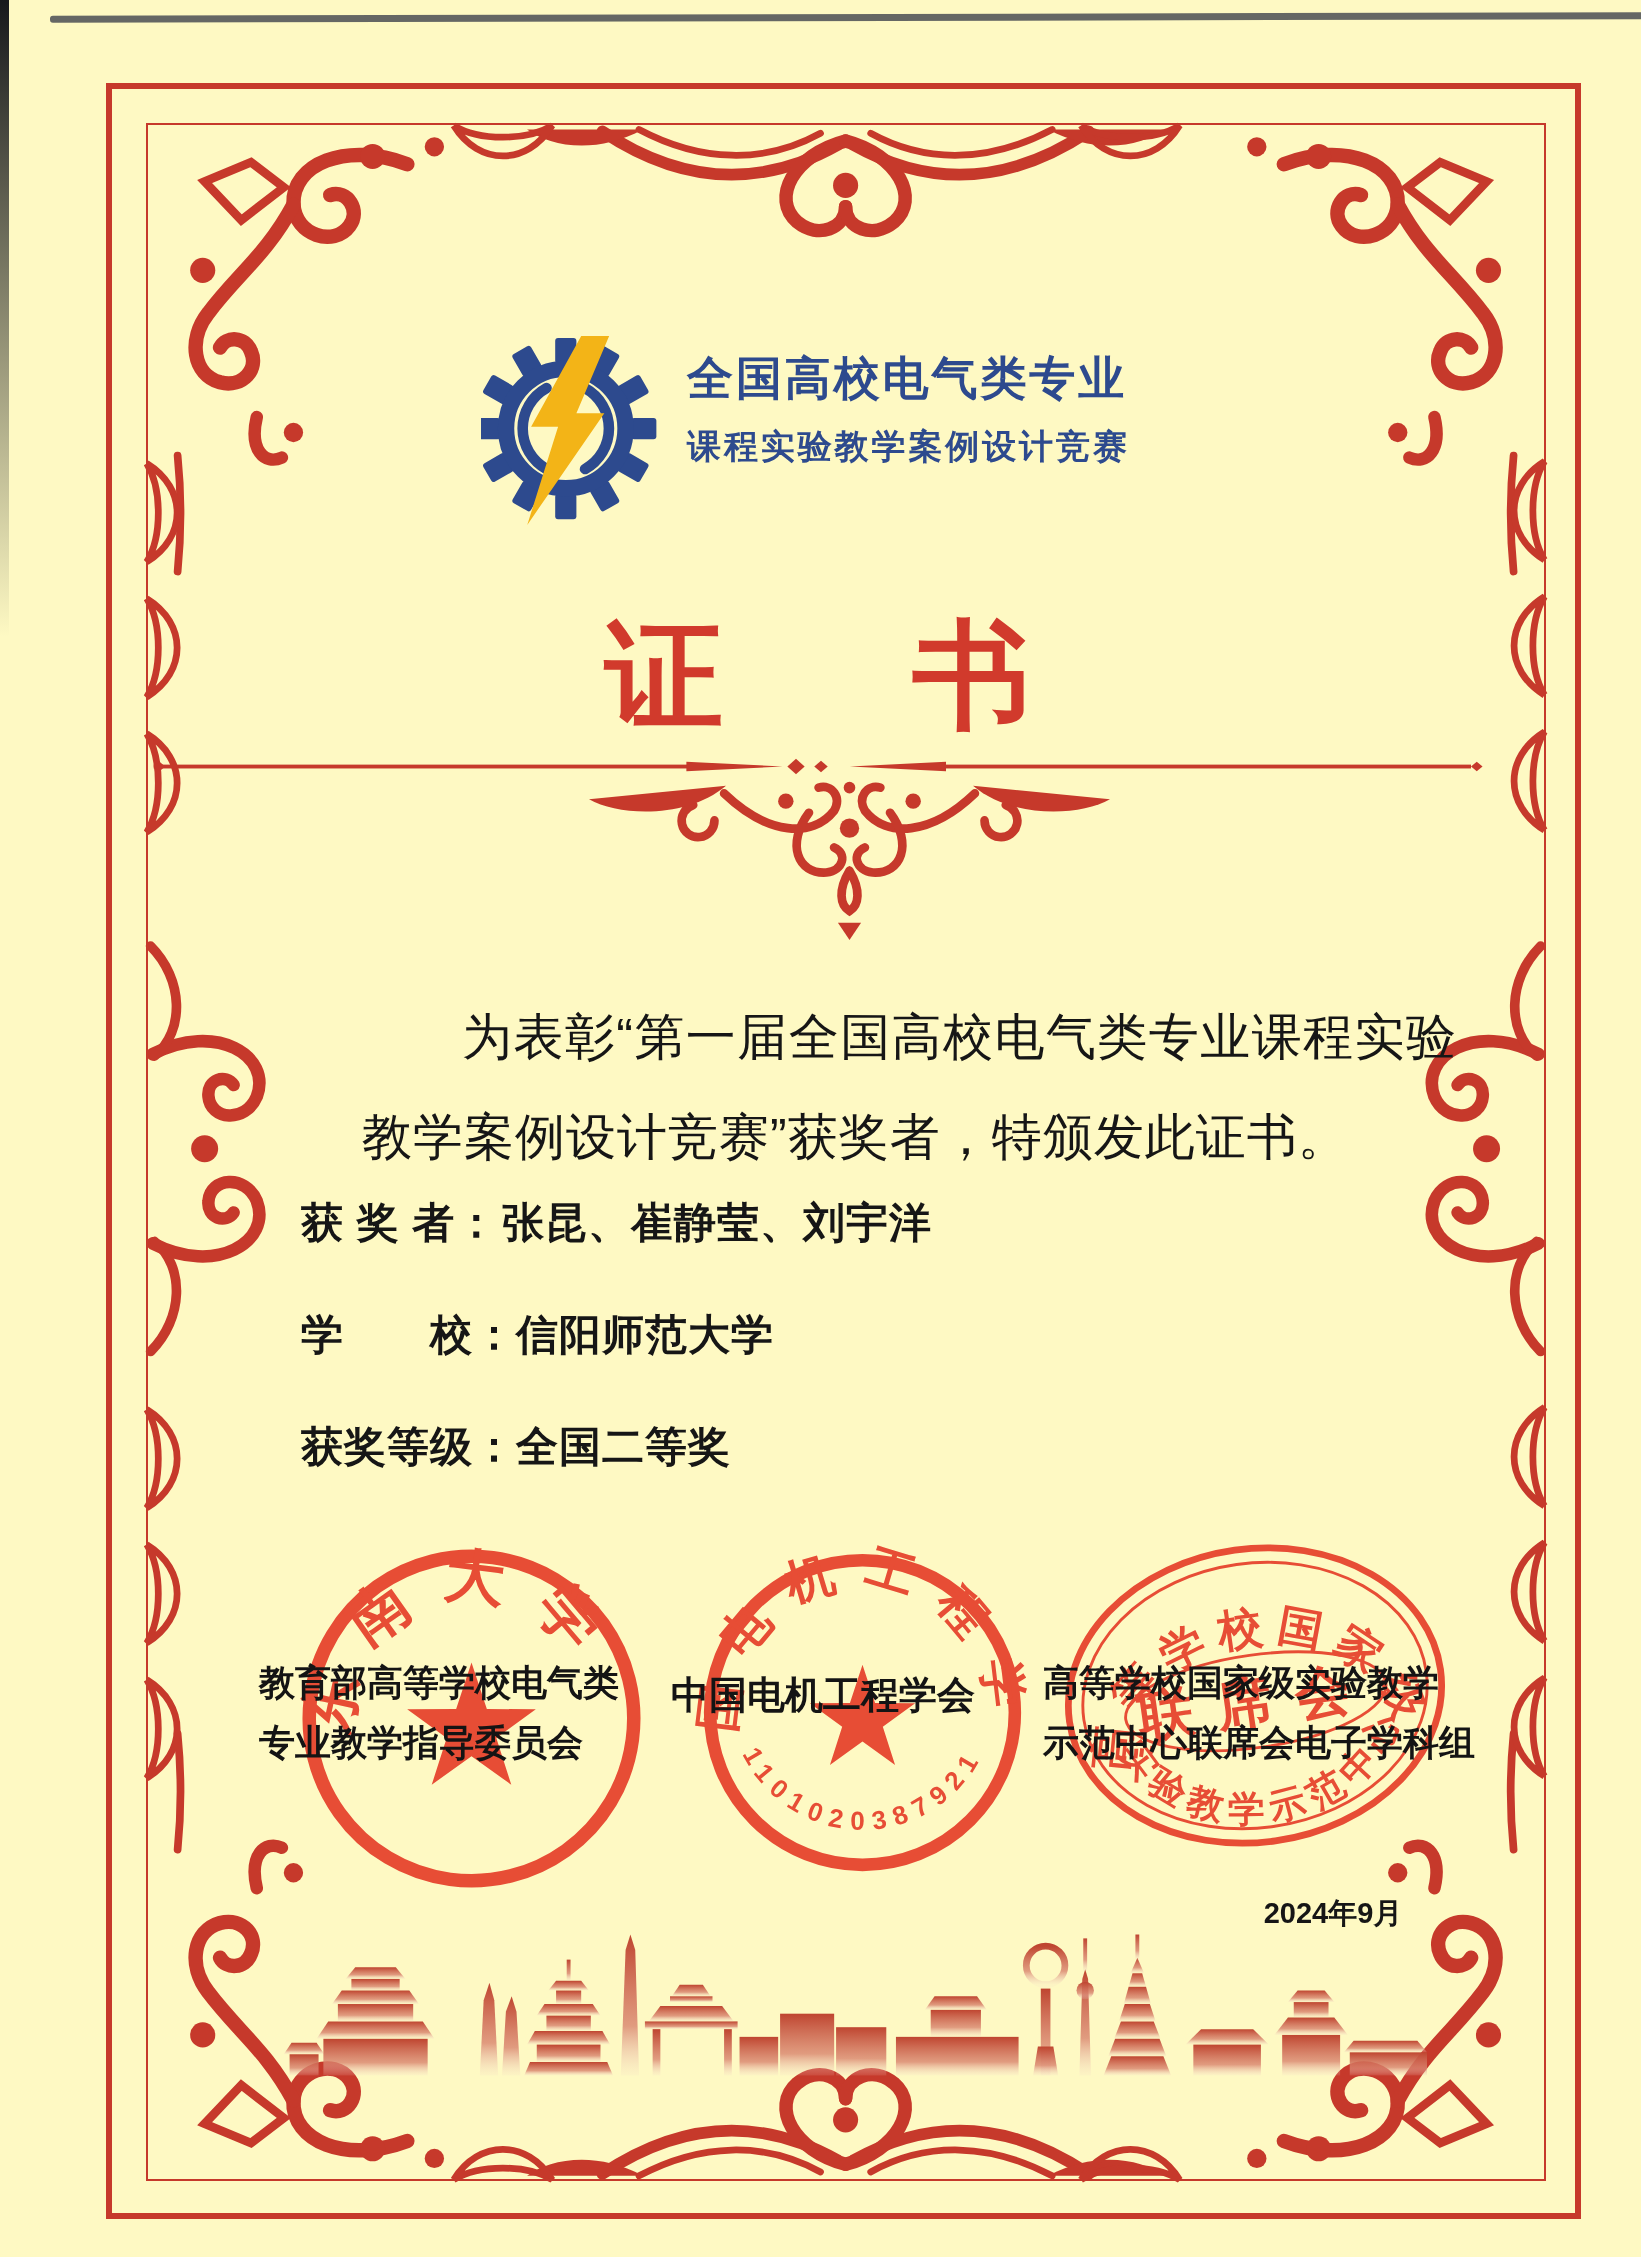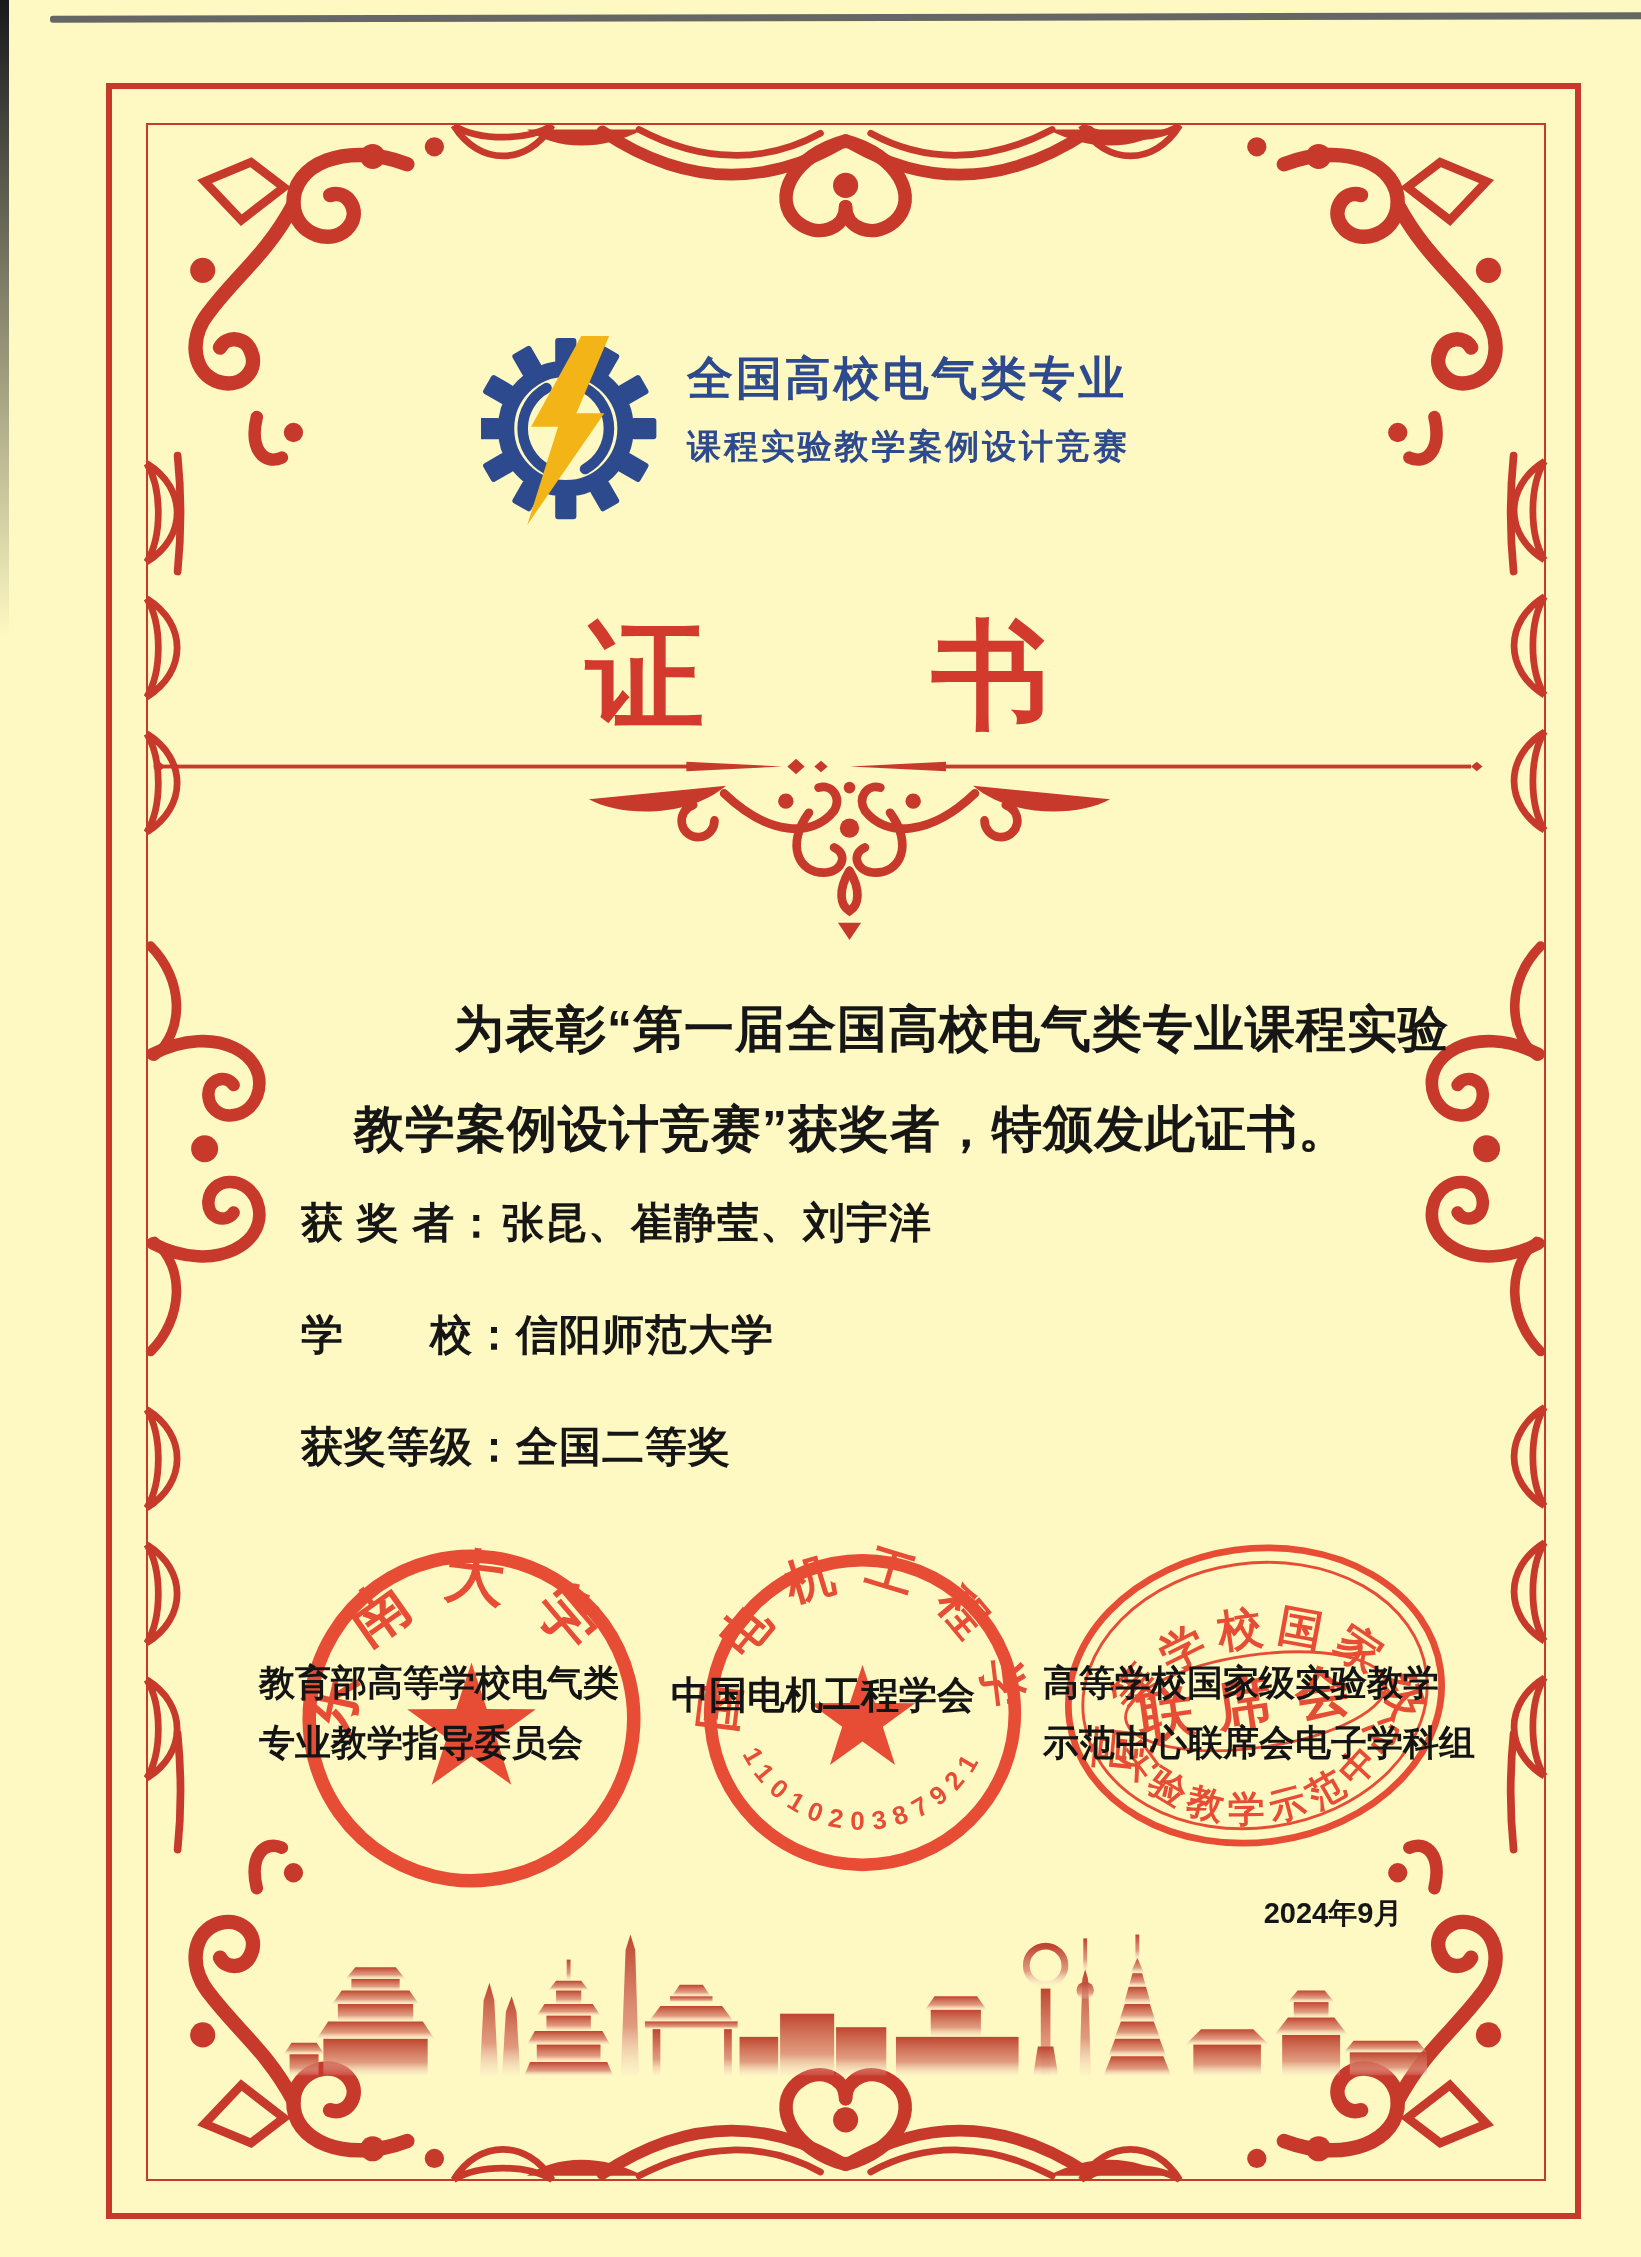--- a/index.html
+++ b/index.html
@@ -16,29 +16,29 @@
   .frame-inner{position:absolute;left:146px;top:123px;width:1400px;height:2058px;border:2.9px solid #c6392b;box-sizing:border-box;}
   svg.decor{position:absolute;left:0;top:0;}
   
   .logo{position:absolute;left:481px;top:334px;width:185px;height:193px;}
   .header-titles{position:absolute;left:687px;top:344px;color:#2d4a8e;font-weight:bold;letter-spacing:2.9px;}
   .ht1{font-size:46px;line-height:68px;}
   .ht2{font-size:34px;line-height:68px;}
   
   .cert-title{
     position:absolute;left:0;top:597px;width:1641px;margin:0;text-align:center;
-    font-family:Liberation Mono, monospace;font-weight:bold;
+    font-family:Liberation Sans, sans-serif;font-weight:bold;
     font-size:118px;color:#d13a2c;word-spacing:145px;letter-spacing:5.8px;
   }
   .divider{position:absolute;left:145px;top:755px;}
   .flourish{position:absolute;left:579px;top:778px;}
   
   .body-text{
-    position:absolute;left:346px;top:971px;width:1095px;margin:8px;
-    font-size:50px;line-height:100px;font-weight:bold;color:#161616;
+    position:absolute;left:346px;top:971px;width:1095px;margin:16px;
+    font-size:50px;line-height:100px;font-weight:normal;color:#161616;
     text-indent:100px;text-align:justify;letter-spacing:1px;
   }
   
   .fields{position:absolute;left:301px;top:1195px;}
   .field-row{font-size:42px;font-weight:bold;color:#161616;margin-bottom:56px;white-space:nowrap;letter-spacing:1px;}
   .flabel{display:inline-block;min-width:201px;}
   
   .seal{position:absolute;opacity:.93;}
   .seal text{font-family:"Liberation Sans","DejaVu Sans",sans-serif;font-weight:bold;}
   .org-col{position:absolute;text-align:left;font-weight:bold;color:#141414;z-index:5;}

